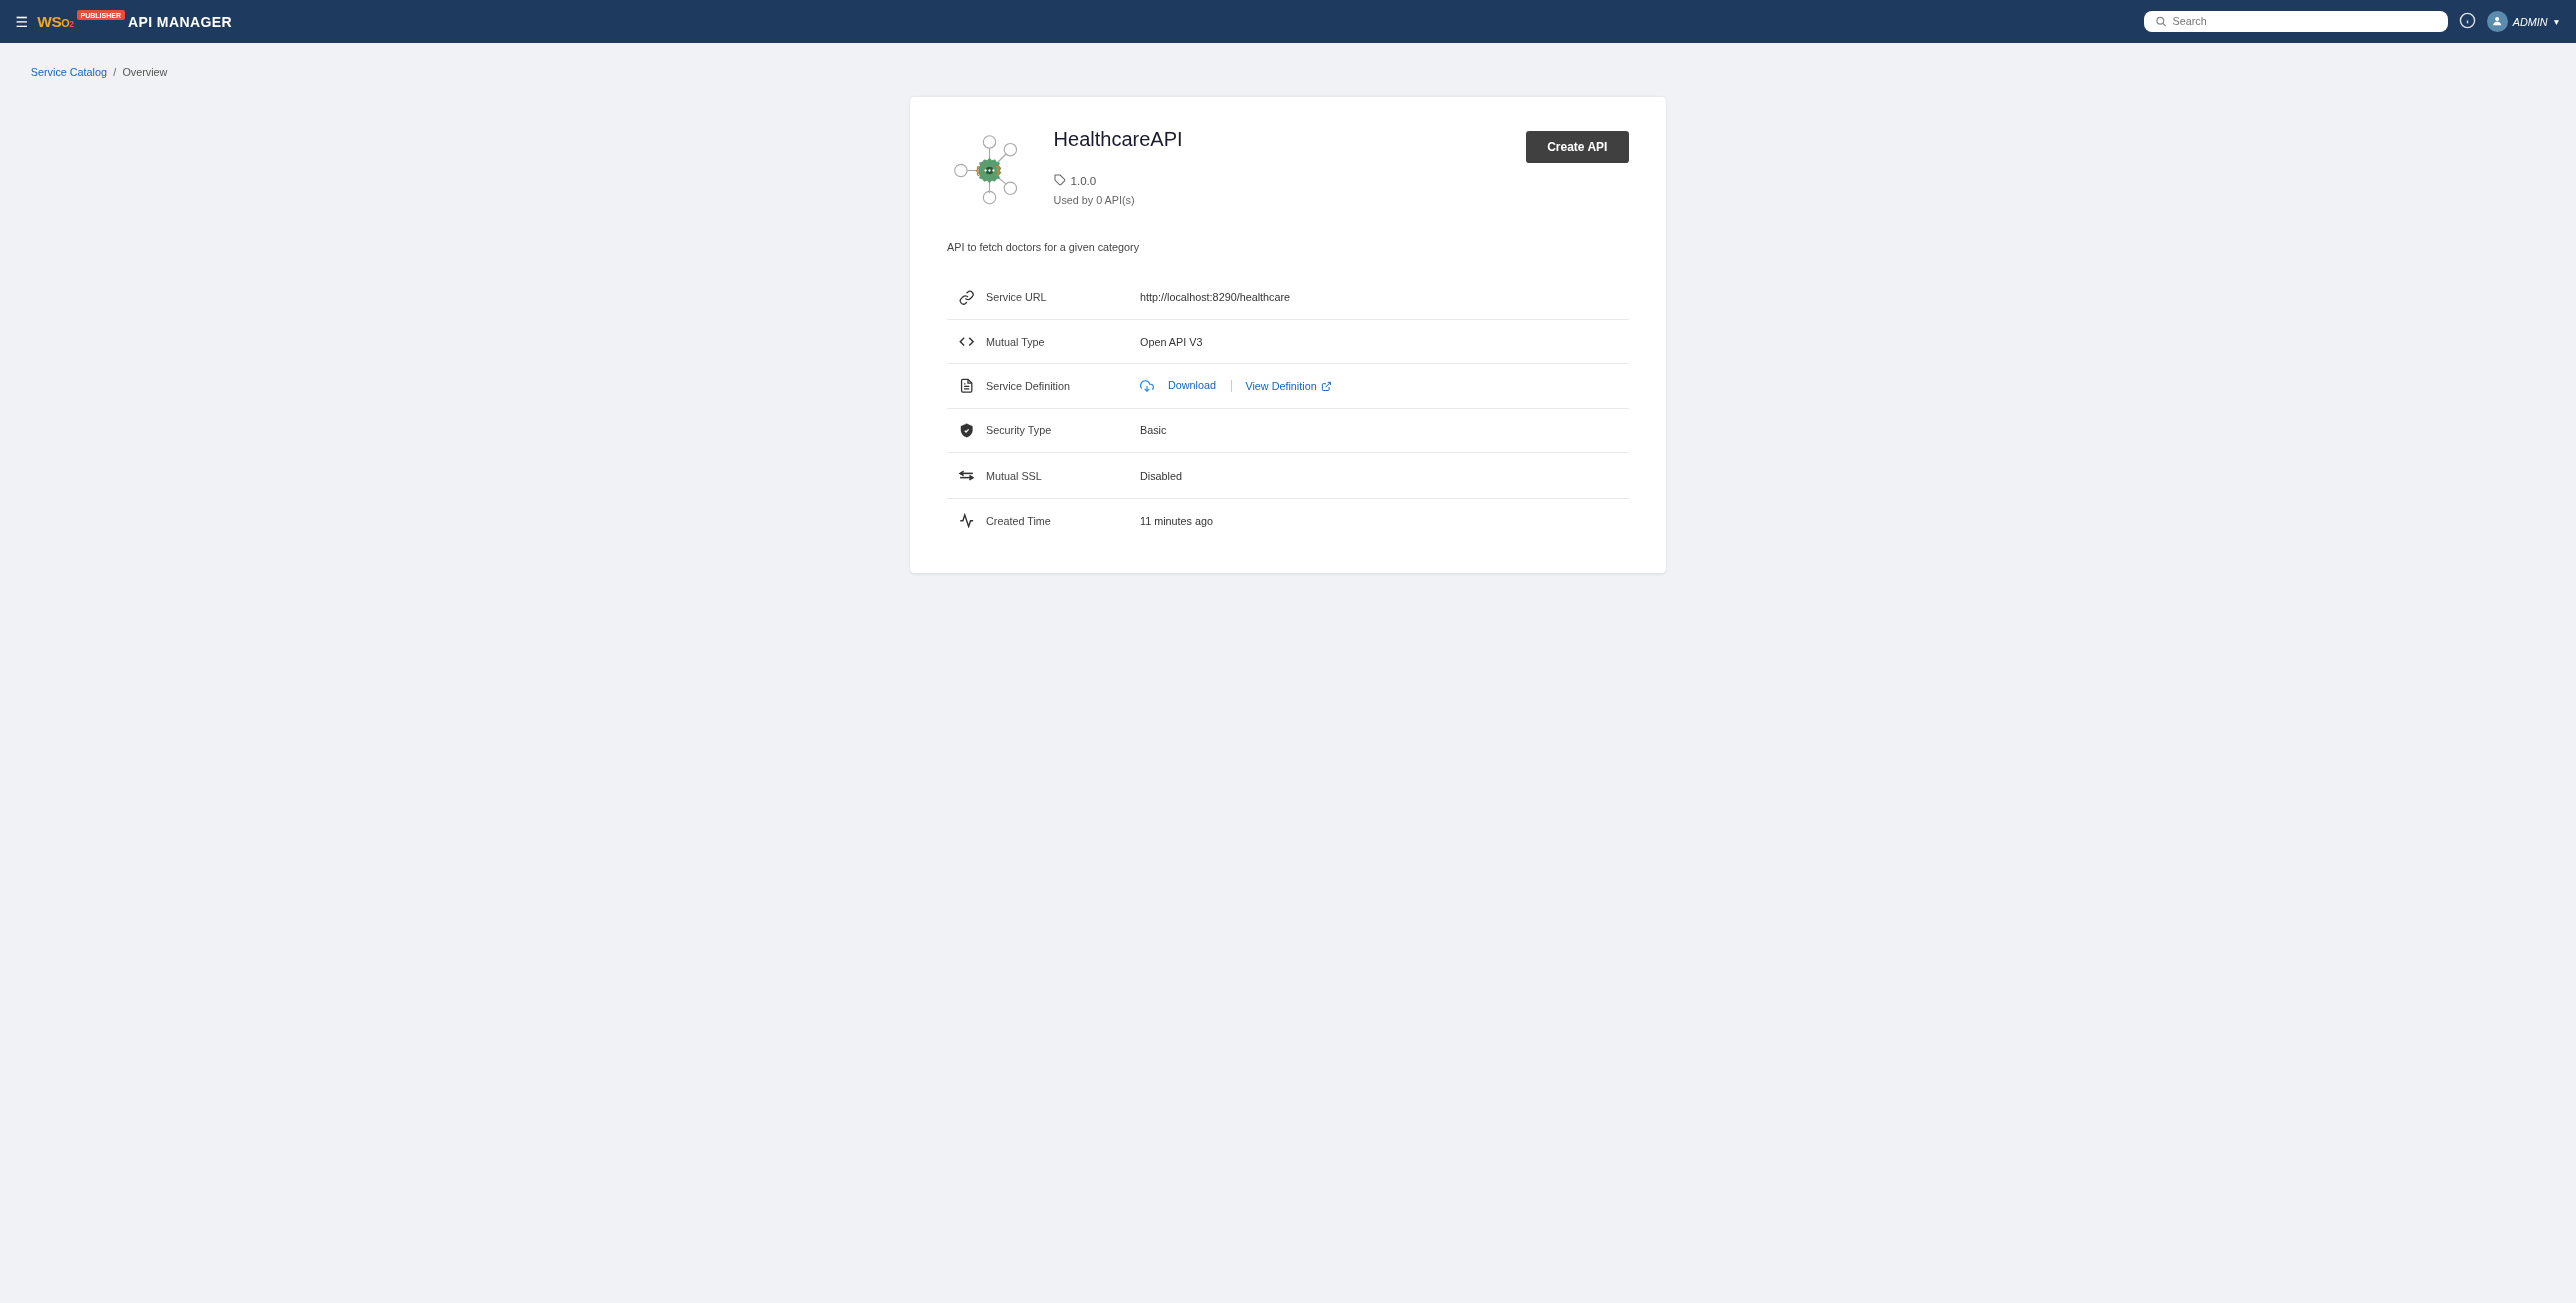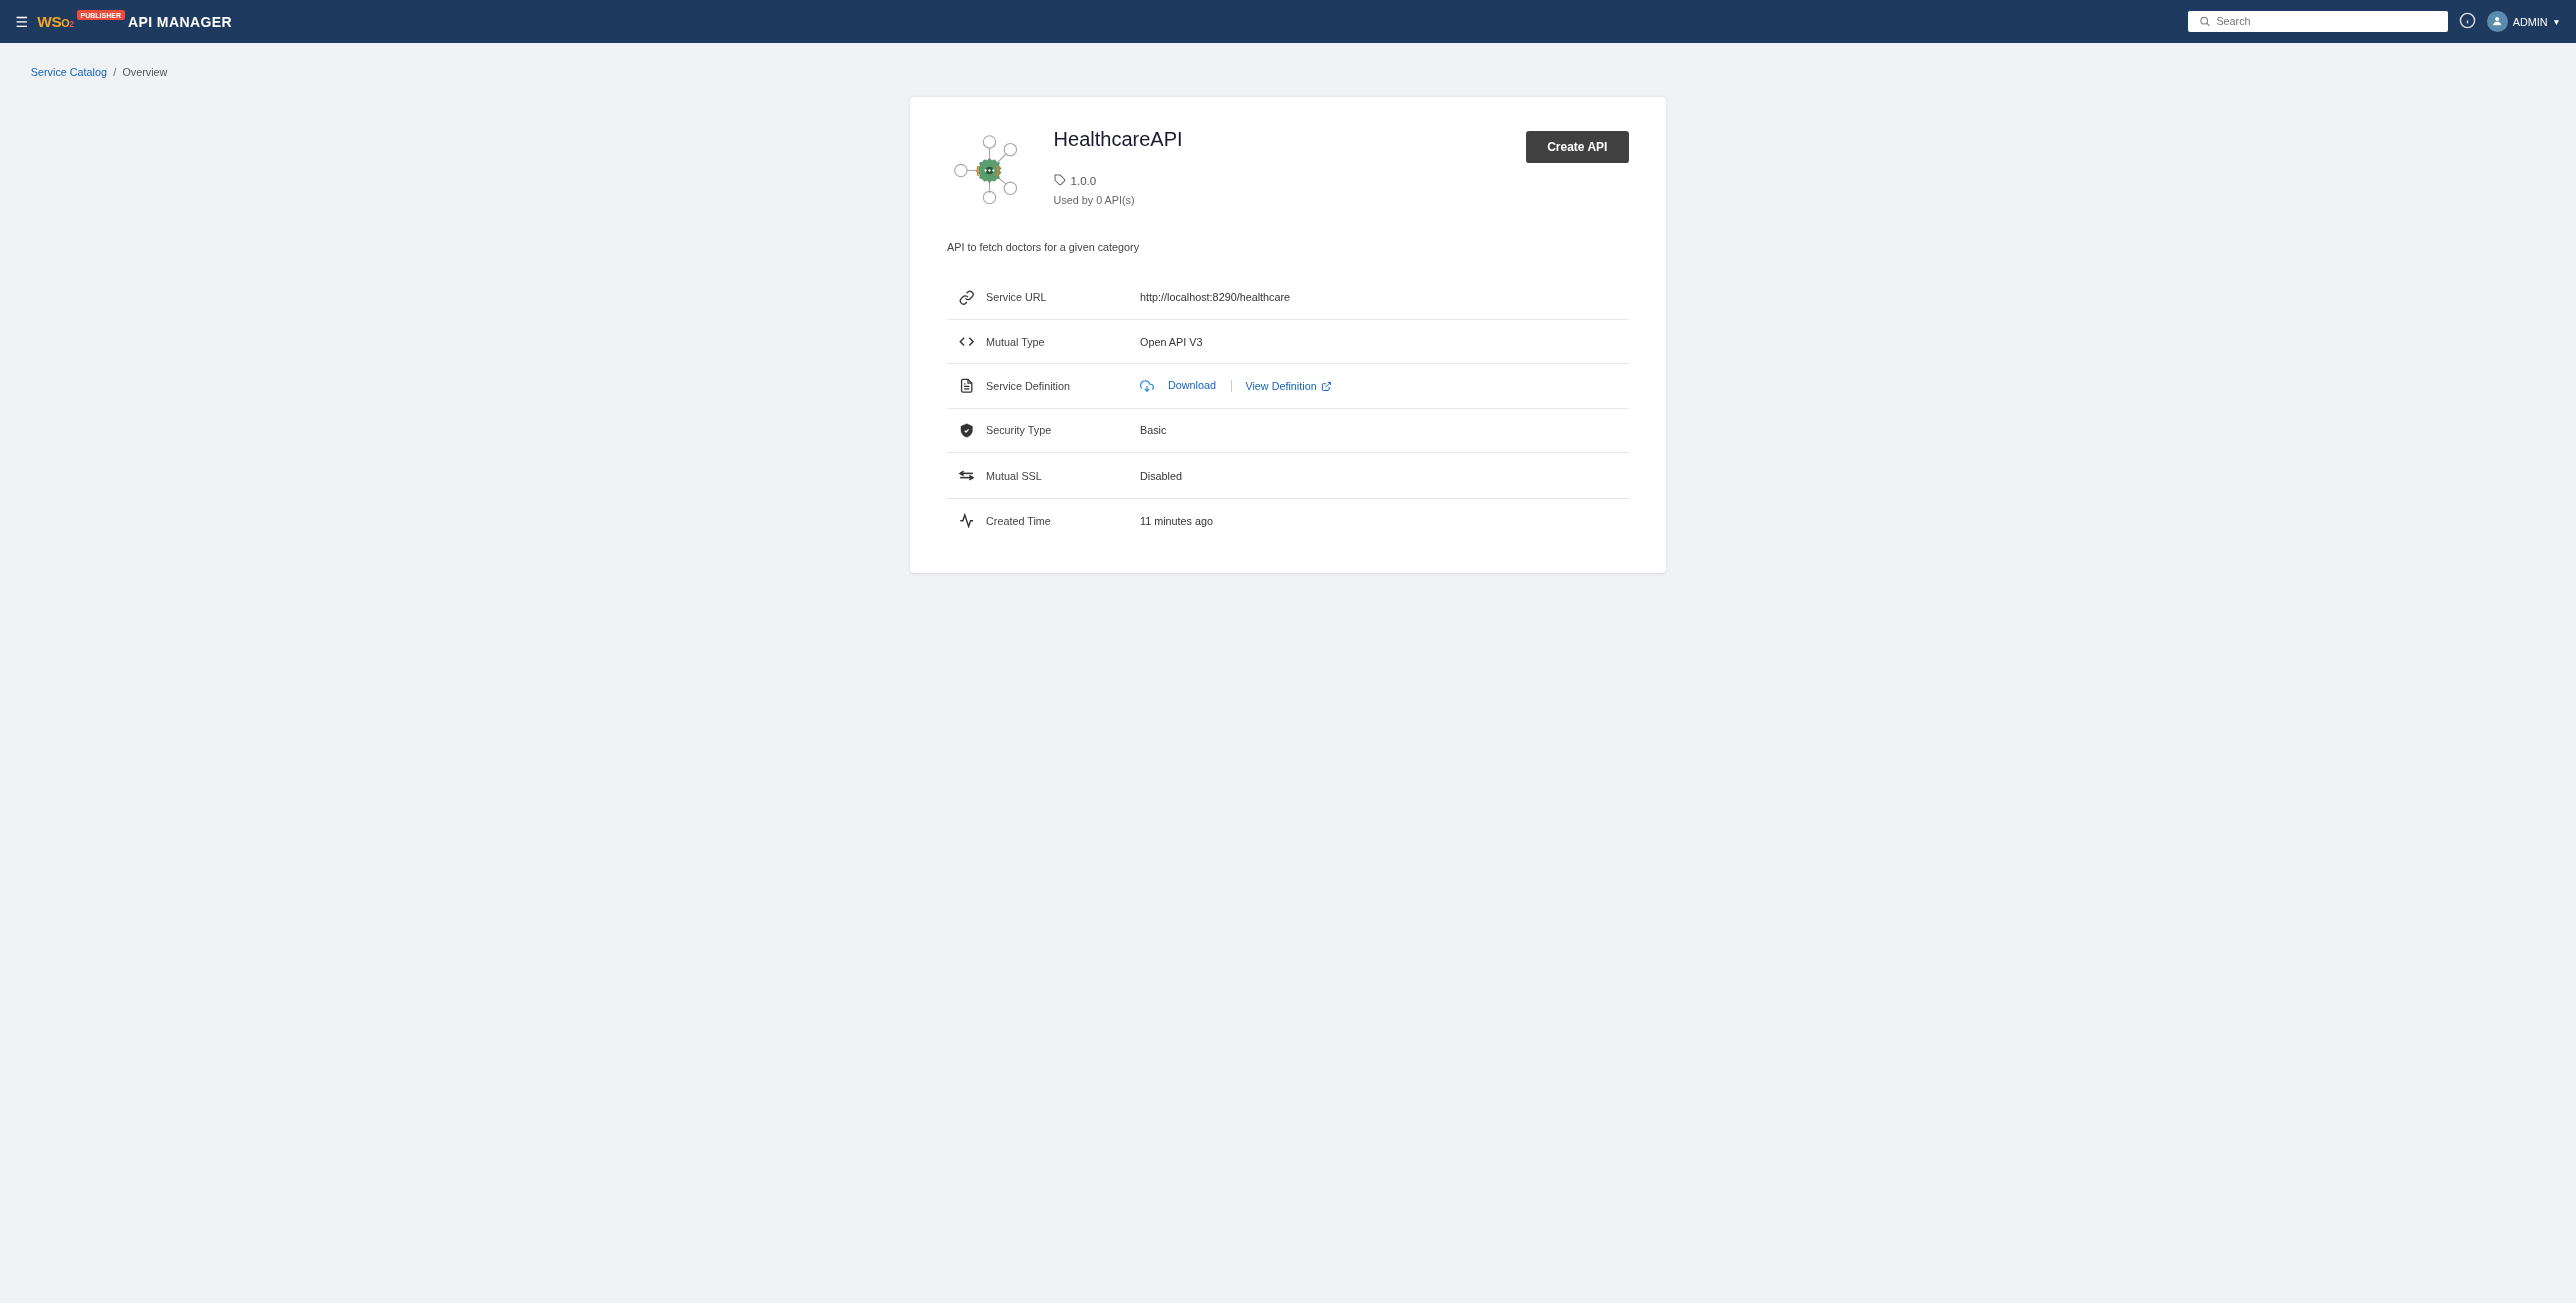--- a/index.html
+++ b/index.html
@@ -62,23 +62,23 @@
     }
     .header-right {
       display: flex;
       align-items: center;
       gap: 10.8px;
     }
     .search-box {
       display: flex;
       align-items: center;
       background: #fff;
-      border-radius: 2px;
+      border-radius: 8px;
       padding: 3.9px 10.8px;
-      width: 260px;
+      width: 304px;
       gap: 6.2px;
     }
     .search-box input {
       border: none;
       outline: none;
       font-size: 10.8px;
       color: #333;
       background: transparent;
       width: 100%;
     }
@@ -100,21 +100,21 @@
       cursor: pointer;
     }
     .admin-avatar {
       width: 21.6px;
       height: 21.6px;
       background: #5b8cad;
       border-radius: 50%;
       display: flex; align-items: center; justify-content: center;
       font-size: 9.3px; color: #fff;
     }
-    .admin-label { font-size: 10.8px; color: #fff; }
+    .admin-label { font-size: 10.8px; color: #fff; font-style: italic; }
     .chevron-down { font-size: 8.5px; color: #fff; }
 
     
     .main-content {
       margin-top: 43px;
       padding: 23px 15.4px;
     }
 
     
     .breadcrumb {

